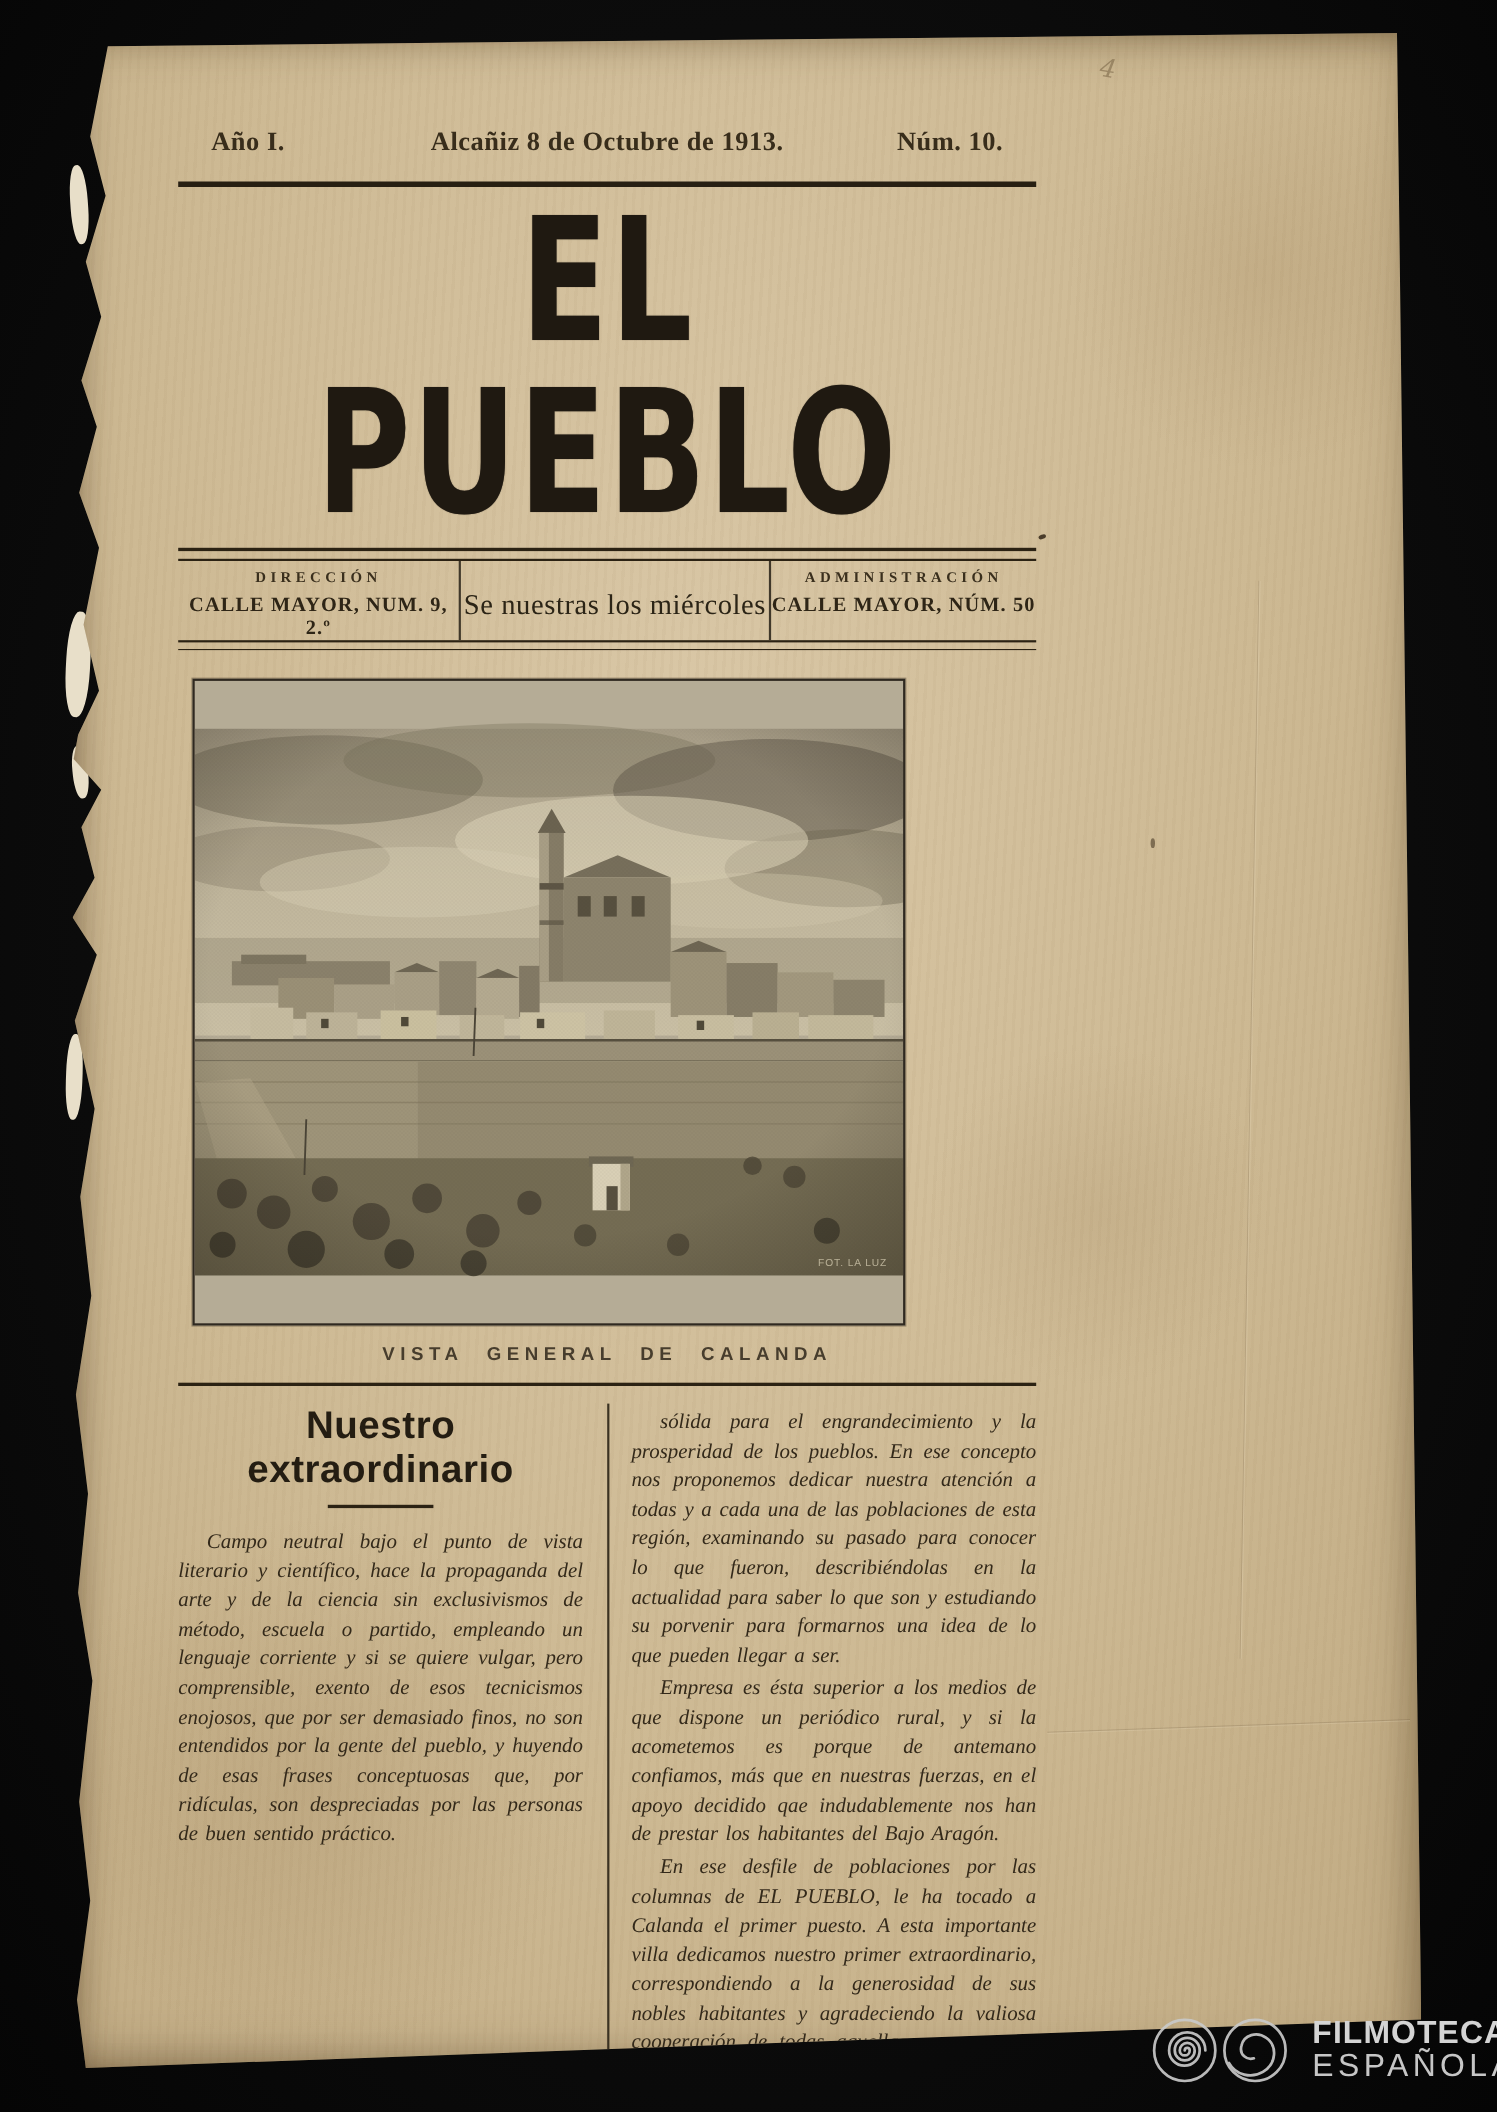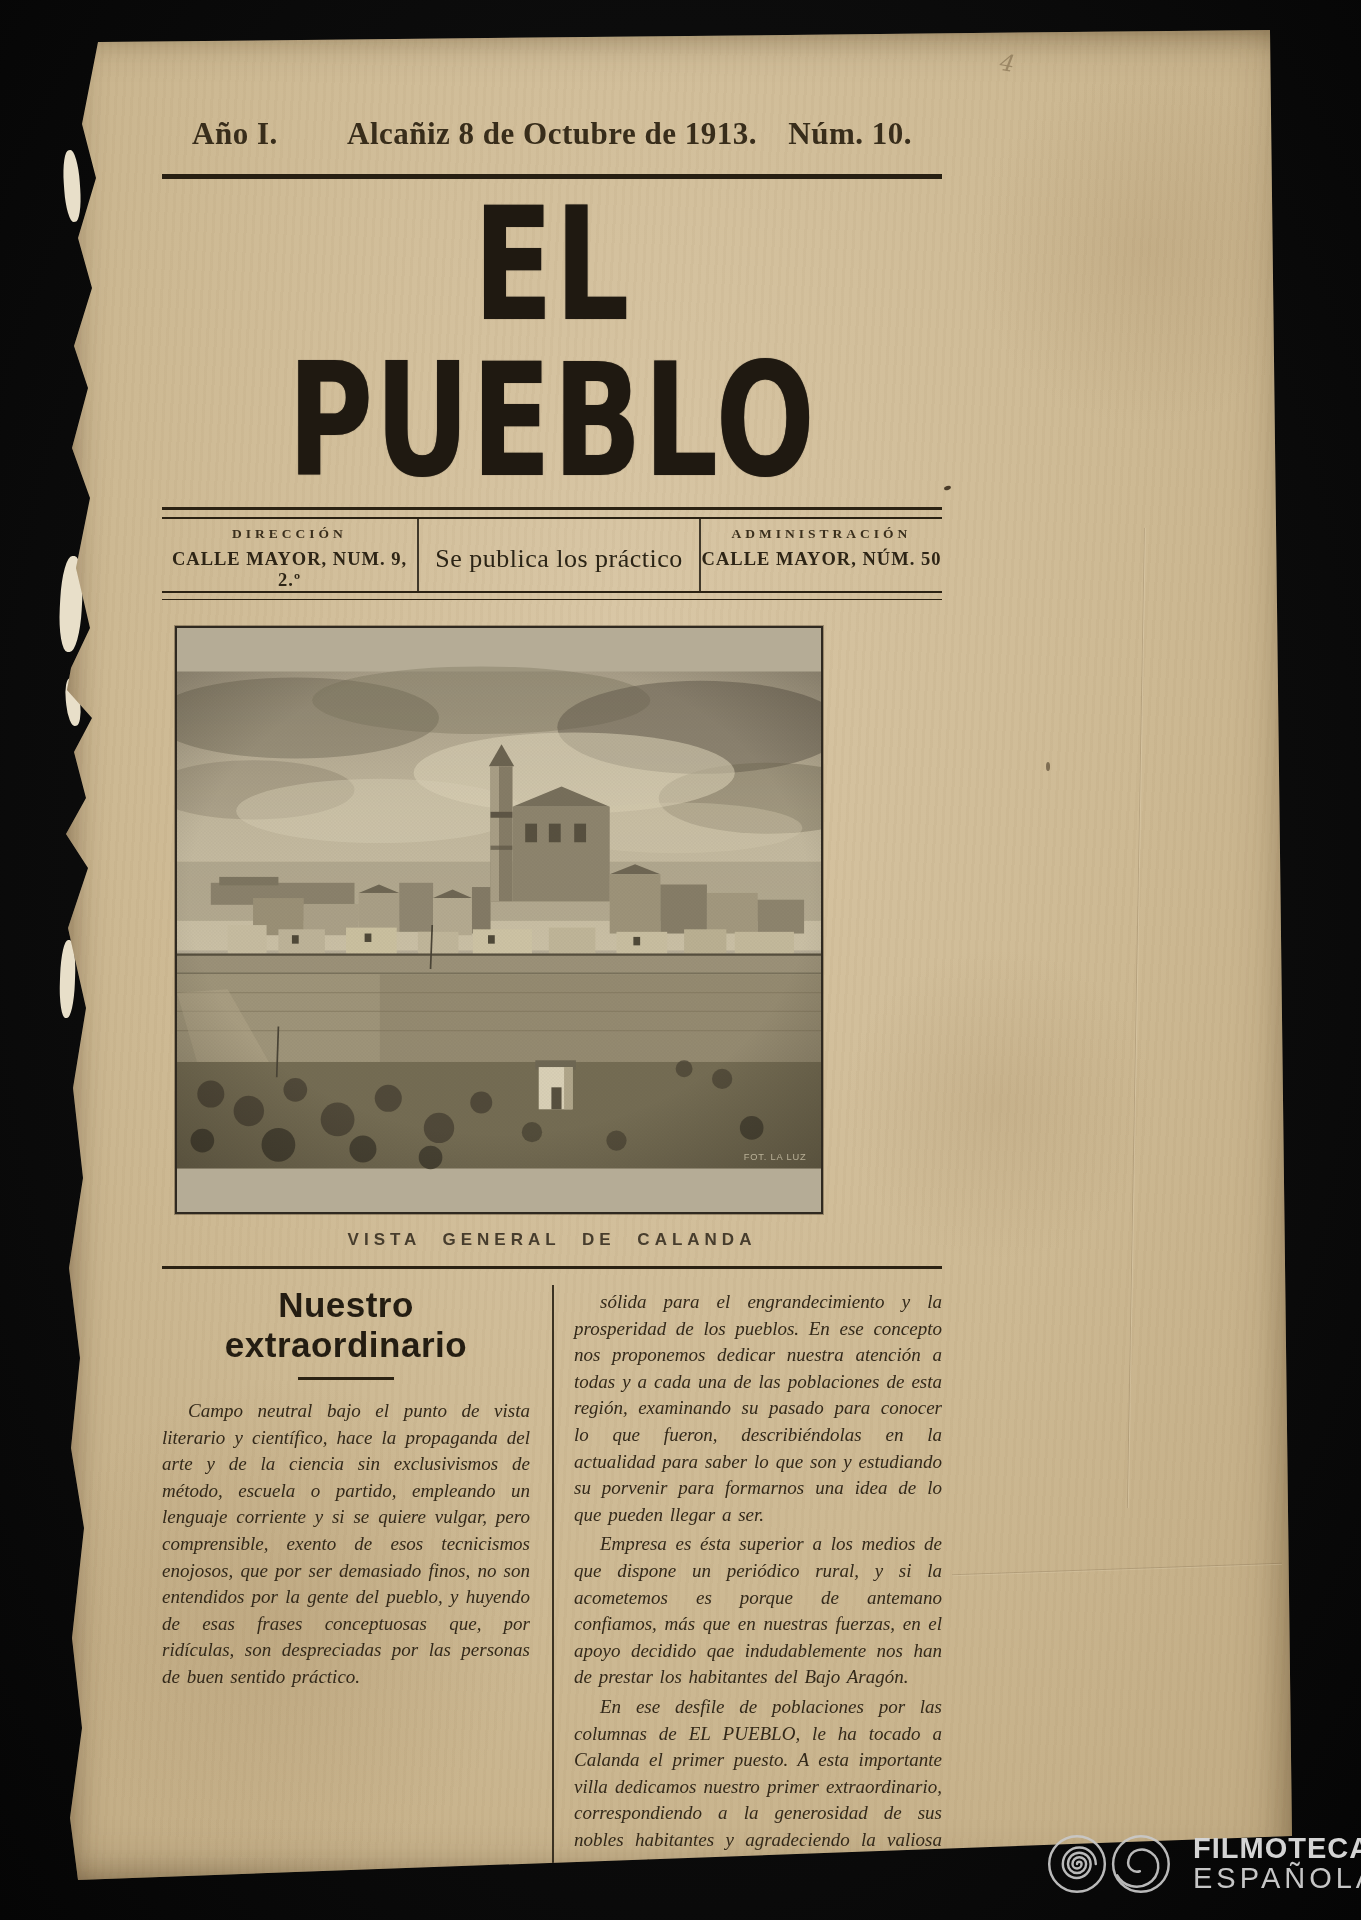--- a/index.html
+++ b/index.html
@@ -54,21 +54,21 @@
   .speck2{position:absolute;left:984px;top:734px;width:4px;height:9px;border-radius:50%;
     background:rgba(60,45,28,.55);}
   .handwritten{position:absolute;left:938px;top:22px;z-index:4;
     font-family:"DejaVu Serif", serif;font-style:italic;font-size:23px;
     color:rgba(110,90,60,.5);transform:rotate(10deg);}
 
   
   .content{position:absolute;left:100px;top:0;width:780px;color:#2e2518;}
 
   .hdr-row{display:flex;align-items:baseline;margin-top:88px;padding:0 30px;
-    font-weight:bold;font-size:31px;color:#382d1b;letter-spacing:.5px;}
+    font-weight:bold;font-size:24px;color:#382d1b;letter-spacing:.5px;}
   .hdr-left{flex:1;text-align:left;}
   .hdr-center{flex:0 0 auto;text-align:center;}
   .hdr-right{flex:1;text-align:right;}
 
   .rule-heavy{margin-top:22px;height:5px;background:#271f12;}
 
   .masthead{margin:14px 0 0;text-align:center;font-family:"DejaVu Sans", sans-serif;
     font-weight:800;font-size:150px;line-height:1;letter-spacing:2px;color:#1f1911;
     transform:scale(.78,1.04);transform-origin:50% 50%;
     text-shadow:0 0 1px rgba(20,15,8,.6);}
@@ -139,21 +139,21 @@
     <h1 class="masthead">EL PUEBLO</h1>
 
     <div class="rule-double"></div>
 
     <div class="info-bar">
       <div class="info-cell left">
         <div class="info-heading">DIRECCIÓN</div>
         <div class="info-address">CALLE MAYOR, NUM. 9, 2.º</div>
       </div>
       <div class="info-cell mid">
-        <div class="schedule-text">Se publica los práctico</div>
+        <div class="schedule-text">Se nuestras los miércoles</div>
       </div>
       <div class="info-cell right">
         <div class="info-heading">ADMINISTRACIÓN</div>
         <div class="info-address">CALLE MAYOR, NÚM. 50</div>
       </div>
     </div>
 
     <div class="rule-double2"></div>
 
     <div class="photo-fig">

